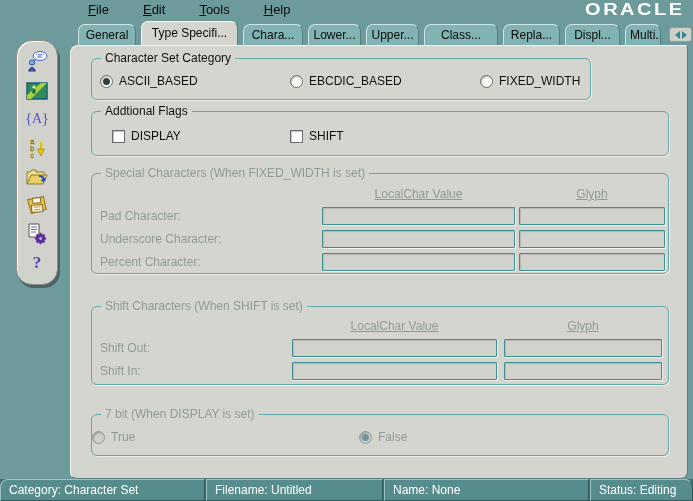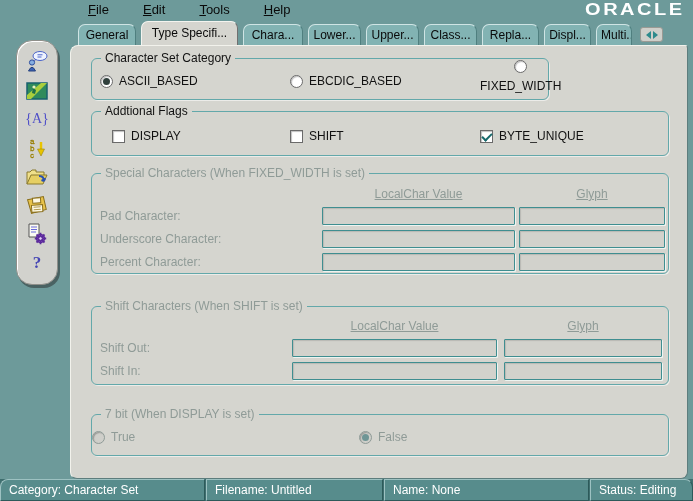--- a/index.html
+++ b/index.html
@@ -139,23 +139,23 @@
     </div>
     <span class="logo">ORACLE</span>
   </div>
 
   <div class="tabs">
     <div class="tab" style="width:58px">General</div>
     <div class="tab active" style="width:97px">Type Specifi...</div>
     <div class="tab" style="width:60px">Chara...</div>
     <div class="tab" style="width:53px">Lower...</div>
     <div class="tab" style="width:53px">Upper...</div>
-    <div class="tab" style="width:53px">Class...</div>
+    <div class="tab" style="width:74px">Class...</div>
     <div class="tab" style="width:57px">Repla...</div>
-    <div class="tab" style="width:47px">Displ...</div>
+    <div class="tab" style="width:55px">Displ...</div>
     <div class="tab" style="width:36px">Multi...</div>
     <div class="tab-scroll">
       <span class="tri-l"></span>
       <span class="tri-r"></span>
     </div>
   </div>
 
   <div class="sidebar">
     <div class="tool-btn">
       <svg width="24" height="24" viewBox="0 0 24 24">
@@ -212,50 +212,46 @@
         <circle cx="15.5" cy="16.5" r="1.8" fill="#e0ccf4" stroke="#5a2a9a"></circle>
       </svg>
     </div>
     <div class="tool-btn">
       <span class="glyph-help">?</span>
     </div>
   </div>
 
   <div class="panel">
 
-    <div class="group" style="left:20px; top:12px; width:458px; height:42px;">
+    <div class="group" style="left:20px; top:12px; width:500px; height:42px;">
       <span class="group-title">Character Set Category</span>
       <div class="opt" style="left:8px; top:15px;">
         <span class="radio checked"></span>
         <span class="opt-label">ASCII_BASED</span>
       </div>
       <div class="opt" style="left:198px; top:15px;">
         <span class="radio"></span>
         <span class="opt-label">EBCDIC_BASED</span>
       </div>
-      <div class="opt" style="left:388px; top:1px;flex-direction:column;">
+      <div class="opt" style="left:388px; top:15px;">
         <span class="radio"></span>
         <span class="opt-label">FIXED_WIDTH</span>
       </div>
     </div>
 
     <div class="group" style="left:20px; top:65px; width:578px; height:45px;">
       <span class="group-title">Addtional Flags</span>
       <div class="opt" style="left:20px; top:17px;">
         <span class="checkbox"></span>
         <span class="opt-label">DISPLAY</span>
       </div>
       <div class="opt" style="left:198px; top:17px;">
         <span class="checkbox"></span>
         <span class="opt-label">SHIFT</span>
       </div>
-      <div class="opt" style="left:388px; top:17px;">
-        <span class="checkbox checked"></span>
-        <span class="opt-label">BYTE_UNIQUE</span>
-      </div>
     </div>
 
     <div class="group disabled" style="left:20px; top:127px; width:578px; height:101px;">
       <span class="group-title">Special Characters (When FIXED_WIDTH is set)</span>
       <span class="col-head" style="left:230px; top:13px; width:193px;">LocalChar Value</span>
       <span class="col-head" style="left:427px; top:13px; width:146px;">Glyph</span>
 
       <span class="row-label" style="left:8px; top:35px;">Pad Character:</span>
       <div class="field" style="left:230px; top:33px; width:193px;"></div>
       <div class="field" style="left:427px; top:33px; width:146px;"></div>

